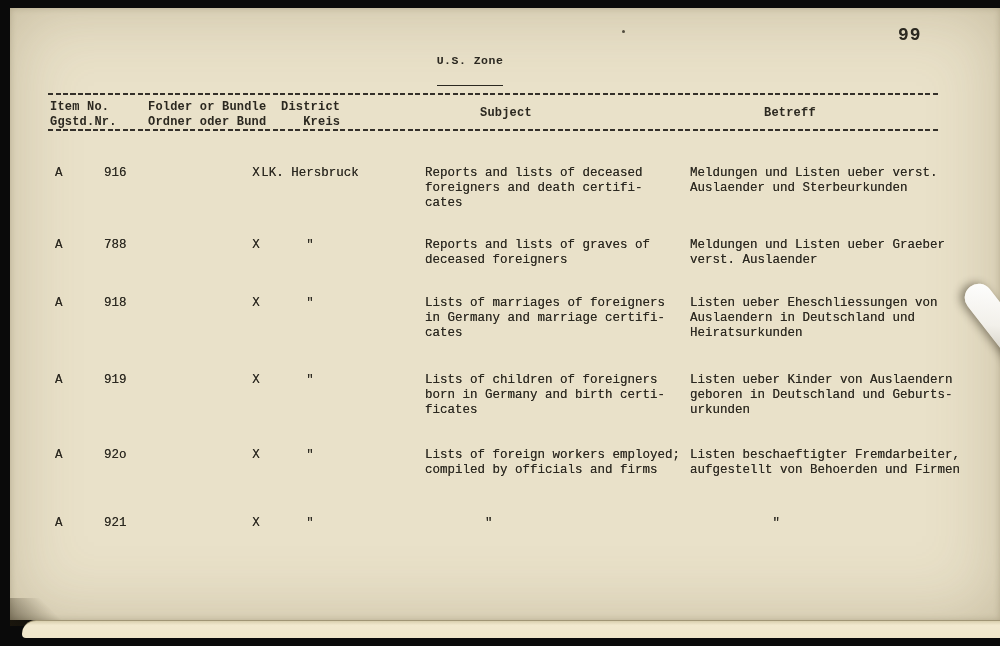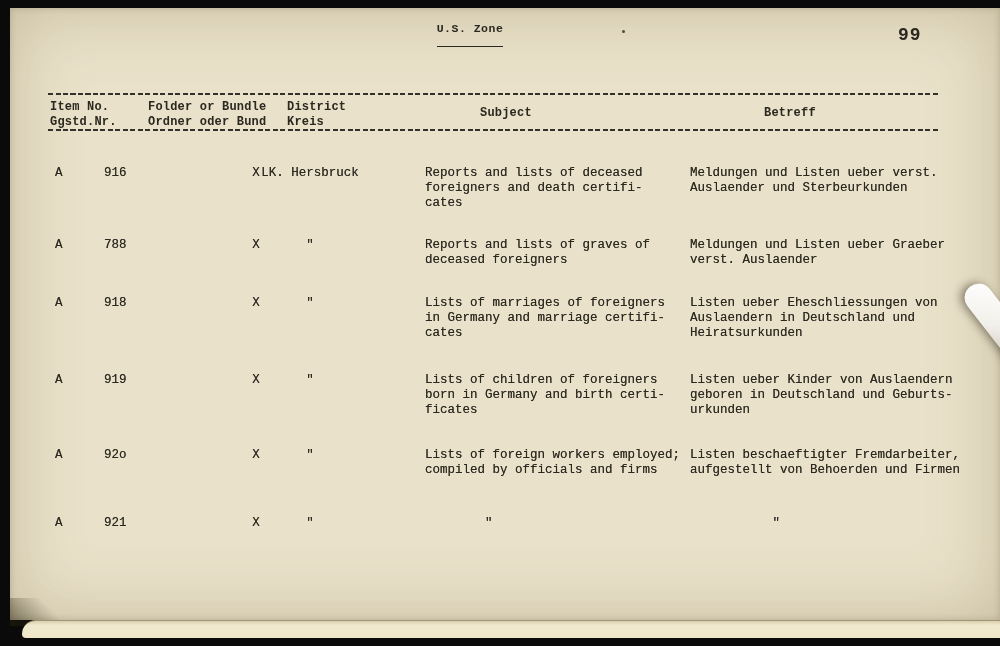--- a/index.html
+++ b/index.html
@@ -52,21 +52,21 @@
   .title-block {
     position: absolute;
     left: 375px; top: 22px;
     width: 190px;
     text-align: center;
     font-size: 11.5px;
     line-height: 14px;
     font-weight: bold;
     letter-spacing: 0.5px;
   }
-  .title-en { display: inline-block; border-bottom: 1.5px solid #2b2820; padding-bottom: 10px; }
+  .title-en { display: inline-block; border-bottom: 1.5px solid #2b2820; padding-bottom: 17px; margin-top: 32px; }
   .title-de { margin-top: 2px; font-weight: bold; }
 
   .page-number {
     position: absolute;
     left: 898px; top: 25px;
     font-size: 18px;
     font-weight: bold;
     letter-spacing: 1px;
   }
 
@@ -94,21 +94,21 @@
     position: absolute;
     top: 100px;
     font-size: 12px;
     line-height: 14.5px;
     white-space: pre;
     font-weight: bold;
     letter-spacing: 0.2px;
   }
   .hdr-item     { left: 50px; }
   .hdr-folder   { left: 148px; }
-  .hdr-district { left: 287px; }
+  .hdr-district { left: 281px; text-align: right; }
   .hdr-subject  { left: 480px; top: 106px; }
   .hdr-betreff  { left: 764px; top: 106px; }
 
   .row {
     position: absolute;
     left: 0; width: 1000px; height: 0;
     font-size: 12.5px;
     line-height: 15px;
   }
   .c { position: absolute; top: 0; white-space: pre; text-shadow: 0 0 0.5px rgba(43,40,32,0.7); }

